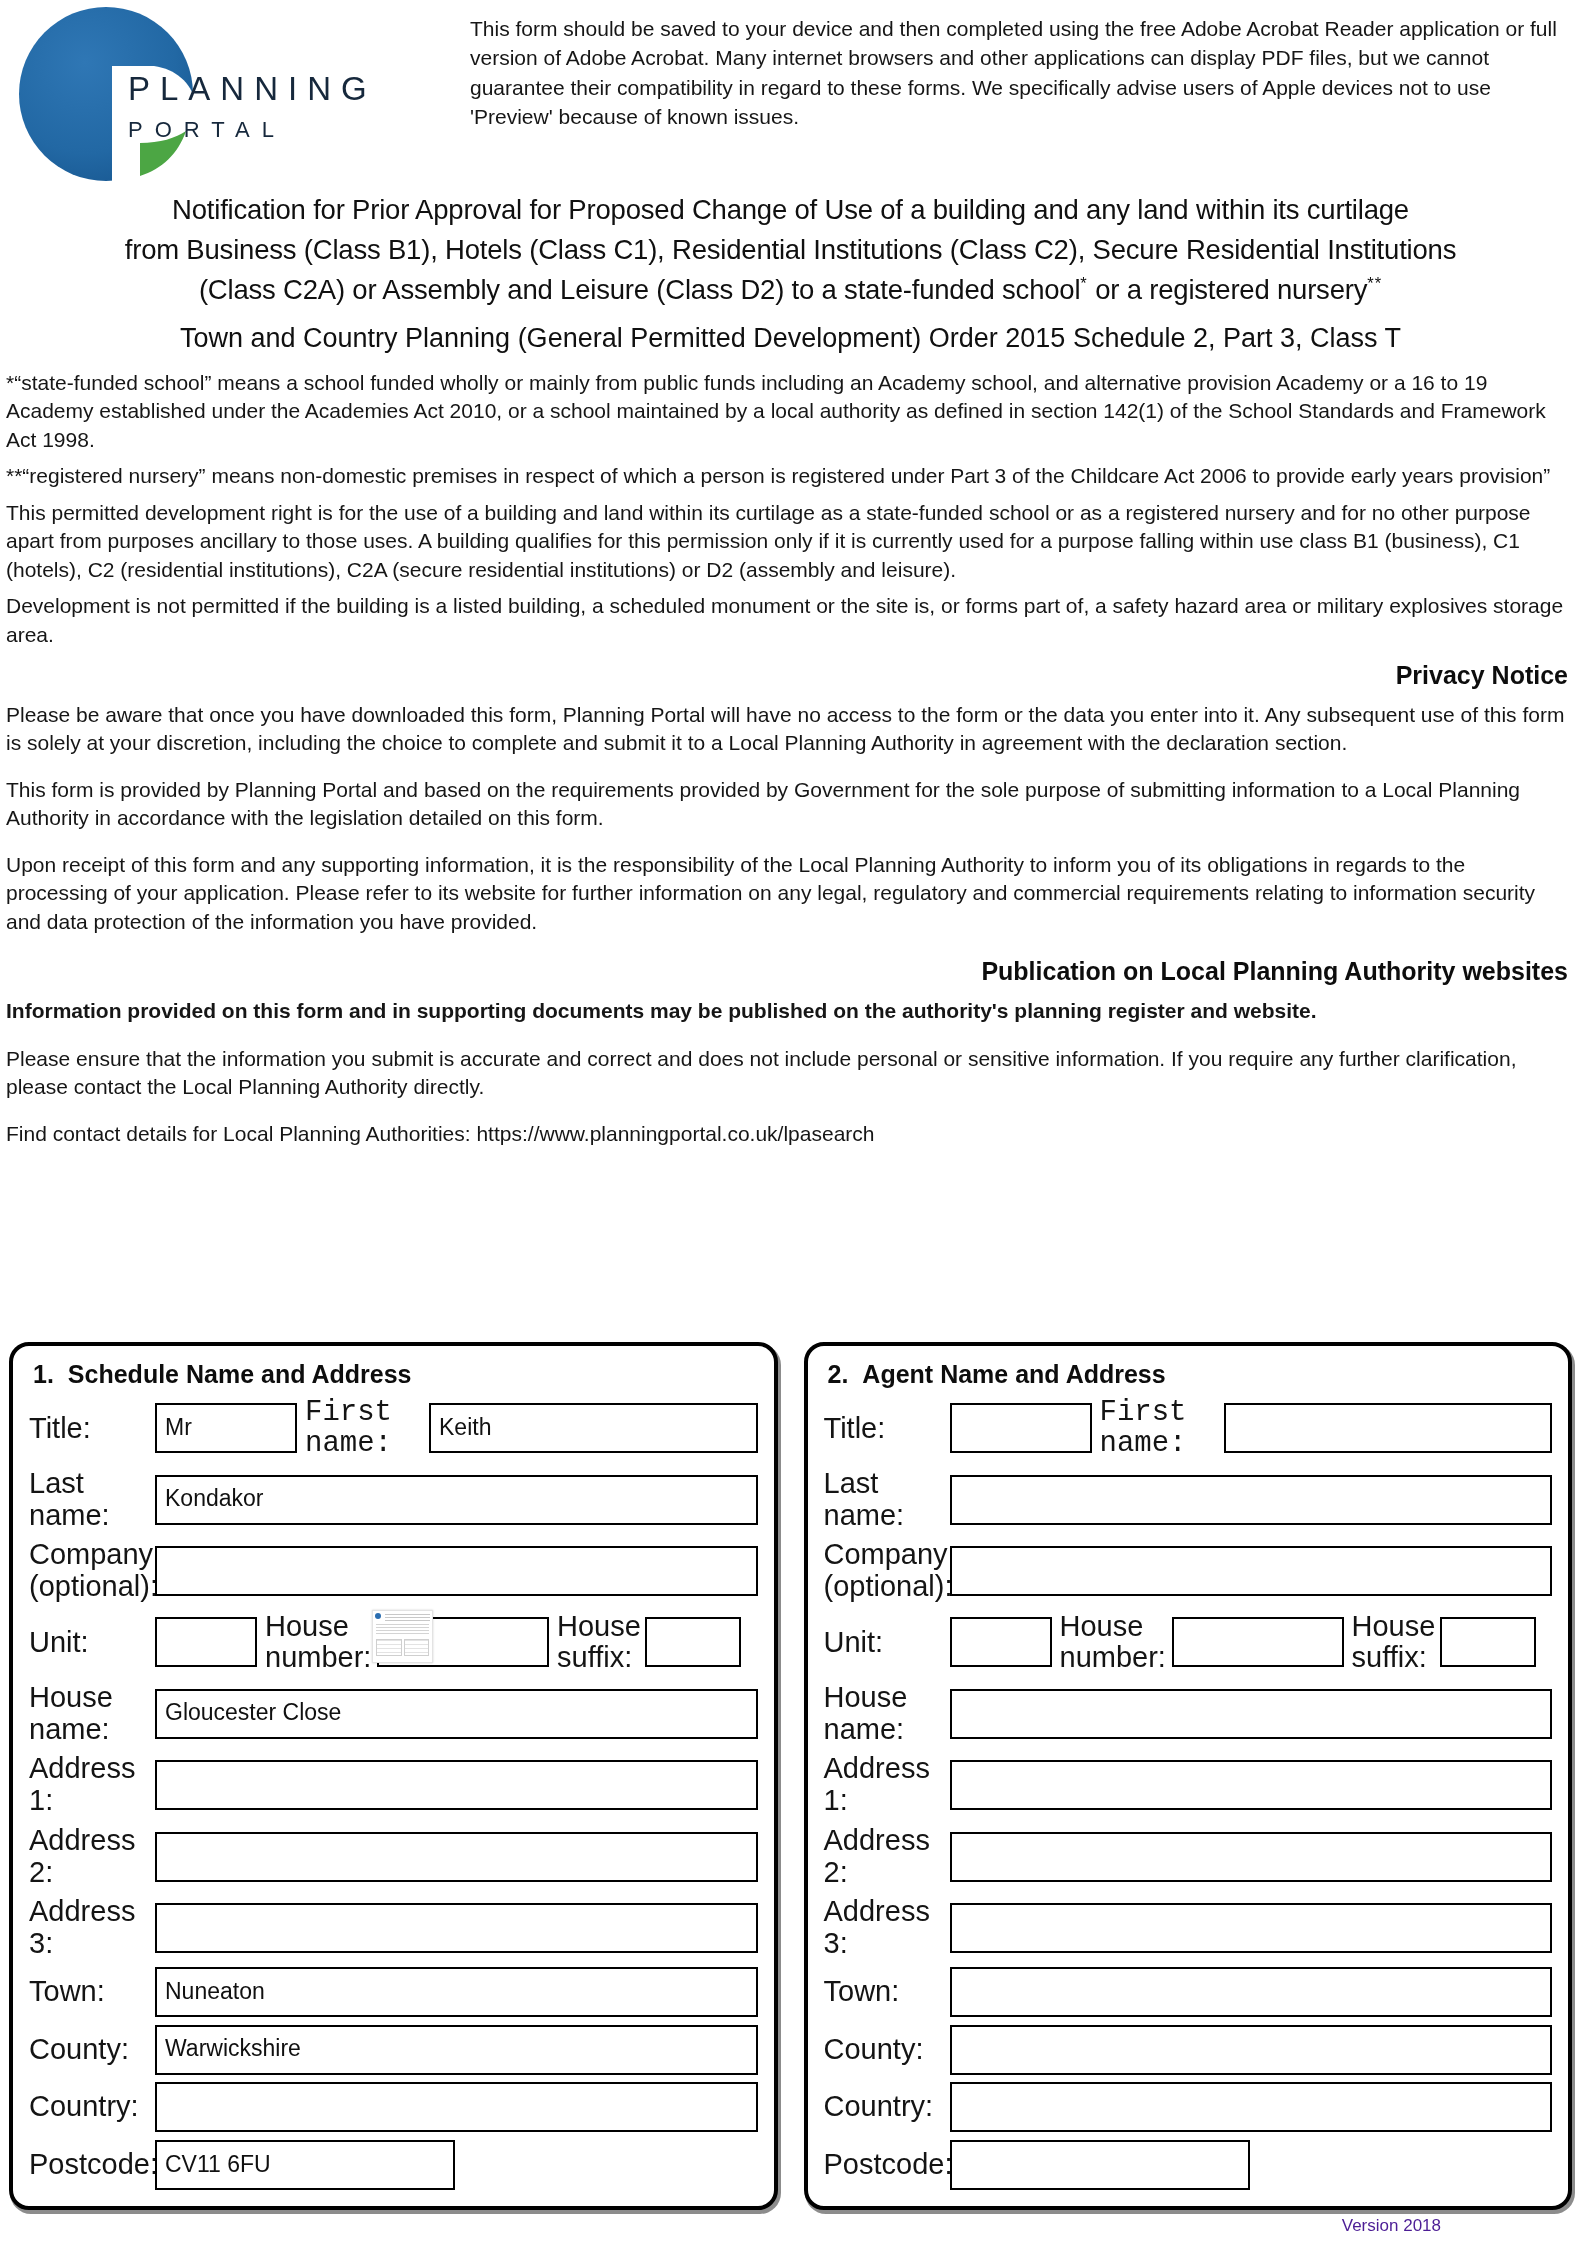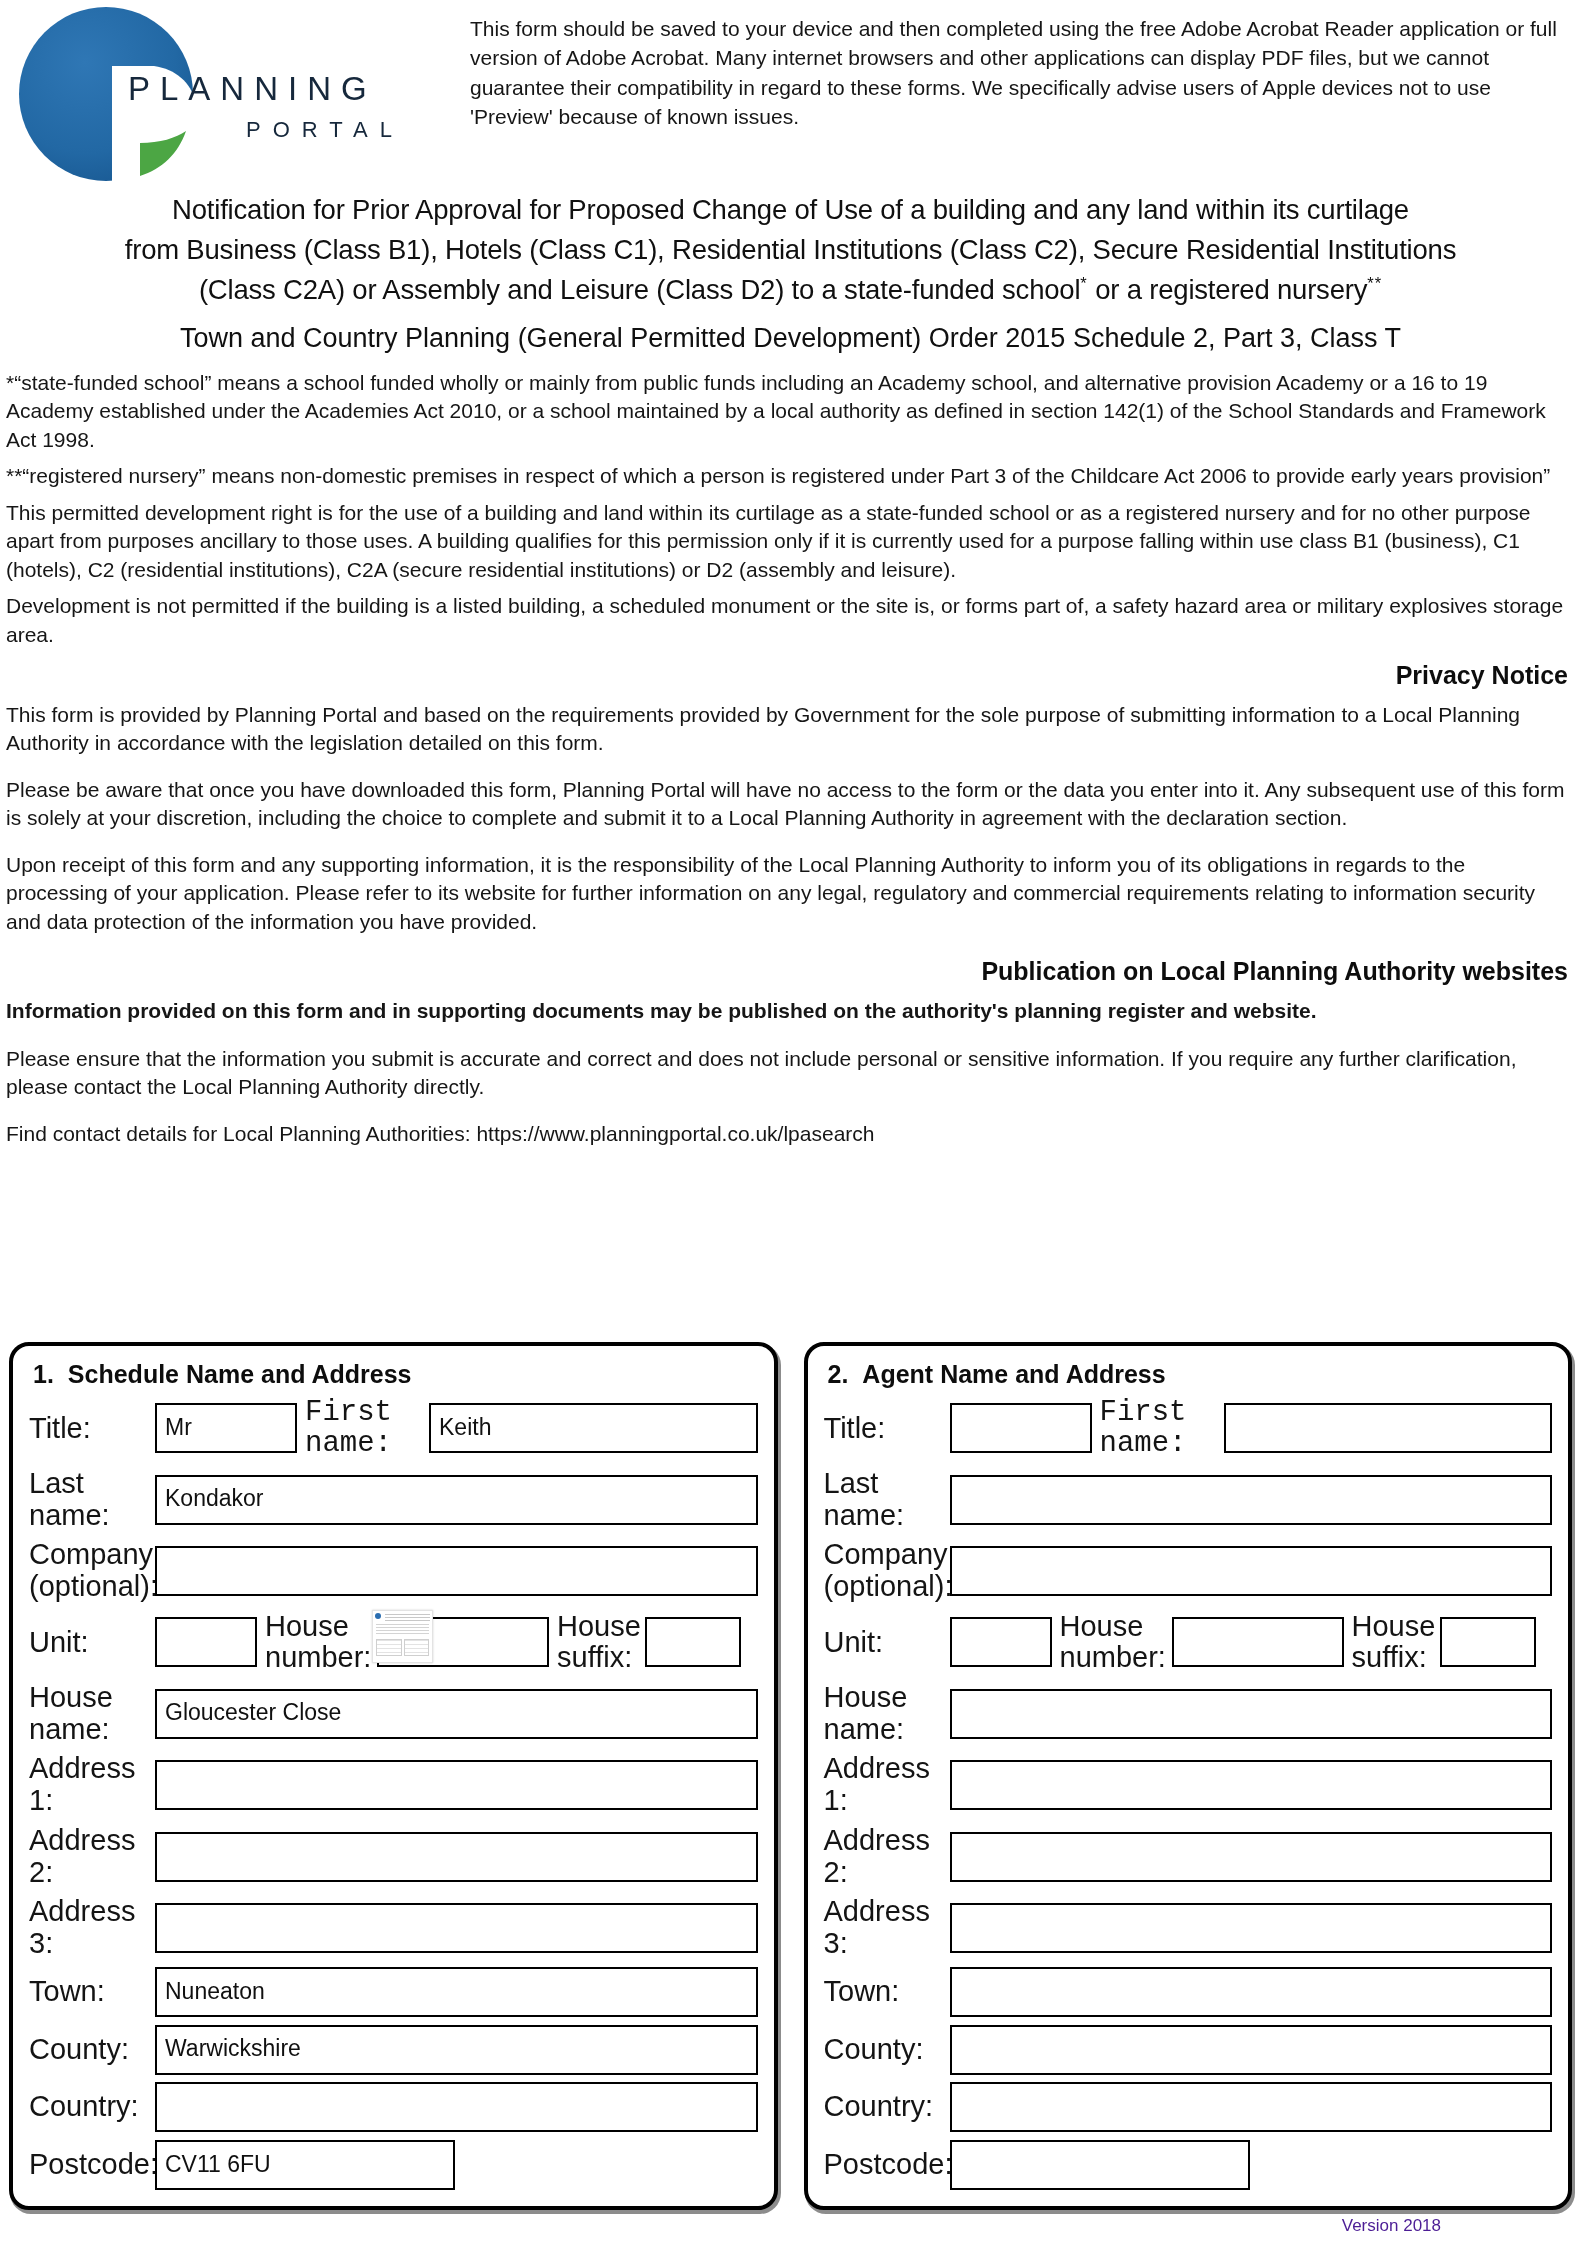--- a/index.html
+++ b/index.html
@@ -8,21 +8,21 @@
     position:relative; width:1581px; height:2243px; background:#fff;
     font-family:"Liberation Sans", sans-serif; color:#141414; overflow:hidden;
   }
 
   
   .header { display:flex; padding:6px 10px 0 10px; }
   .logo { position:relative; width:452px; height:170px; flex:none; }
   .logo-mark { position:absolute; left:8px; top:0; }
   .logo-text { position:absolute; left:118px; top:64px; width:276px; }
   .logo-line1 { font-size:33px; letter-spacing:10px; color:#16283c; font-weight:500; white-space:nowrap; }
-  .logo-line2 { font-size:22px; letter-spacing:12px; color:#16283c; font-weight:500; text-align:right; margin-top:9px; white-space:nowrap; }
+  .logo-line2 { font-size:22px; letter-spacing:12px; color:#16283c; font-weight:500; margin-top:9px; white-space:nowrap; }
   .intro-note { flex:1; font-size:21px; line-height:1.4; padding:8px 4px 0 8px; color:#161616; }
 
   
   .title-block { margin-top:14px; text-align:center; color:#101010; }
   .title-line { font-size:27.5px; line-height:1.45; white-space:nowrap; letter-spacing:-0.2px; }
   .title-sup { font-size:60%; vertical-align:10px; letter-spacing:1px; }
   .subtitle { font-size:27px; margin-top:13px; white-space:nowrap; }
 
   
   .content { padding:15px 10px 0 6px; font-size:21px; line-height:1.36; color:#161616; max-width:1578px; }
@@ -108,22 +108,22 @@
     <div class="subtitle">Town and Country Planning (General Permitted Development) Order 2015 Schedule 2, Part 3, Class T</div>
   </div>
 
   <div class="content">
     <p>*“state-funded school” means a school funded wholly or mainly from public funds including an Academy school, and alternative provision Academy or a 16 to 19 Academy established under the Academies Act 2010, or a school maintained by a local authority as defined in section 142(1) of the School Standards and Framework Act 1998.</p>
     <p>**“registered nursery” means non-domestic premises in respect of which a person is registered under Part 3 of the Childcare Act 2006 to provide early years provision”</p>
     <p>This permitted development right is for the use of a building and land within its curtilage as a state-funded school or as a registered nursery and for no other purpose apart from purposes ancillary to those uses.  A building qualifies for this permission only if it is currently used for a purpose falling within use class B1 (business), C1 (hotels), C2 (residential institutions), C2A (secure residential institutions) or D2 (assembly and leisure).</p>
     <p>Development is not permitted if the building is a listed building, a scheduled  monument or the site is, or forms part of, a safety hazard area or military explosives storage area.</p>
 
     <div class="section-heading">Privacy Notice</div>
+    <p class="sp">Please be aware that once you have downloaded this form, Planning Portal will have no access to the form or the data you enter into it. Any subsequent use of this form is solely at your discretion, including the choice to complete and submit it to a Local Planning Authority in agreement with the declaration section.</p>
     <p class="sp">This form is provided by Planning Portal and based on the requirements provided by Government for the sole purpose of submitting information to a Local Planning Authority in accordance with the legislation detailed on this form.</p>
-    <p class="sp">Please be aware that once you have downloaded this form, Planning Portal will have no access to the form or the data you enter into it. Any subsequent use of this form is solely at your discretion, including the choice to complete and submit it to a Local Planning Authority in agreement with the declaration section.</p>
     <p class="sp">Upon receipt of this form and any supporting information, it is the responsibility of the Local Planning Authority to inform you of its obligations in regards to the processing of your application. Please refer to its website for further information on any legal, regulatory and commercial requirements relating to information security and data protection of the information you have provided.</p>
 
     <div class="section-heading">Publication on Local Planning Authority websites</div>
     <p class="bold-note">Information provided on this form and in supporting documents may be published on the authority's planning register and website.</p>
     <p class="sp">Please ensure that the information you submit is accurate and correct and does not include personal or sensitive information. If you require any further clarification, please contact the Local Planning Authority directly.</p>
     <p class="sp">Find contact details for Local Planning Authorities: https://www.planningportal.co.uk/lpasearch</p>
   </div>
 
   <div class="forms">
 

